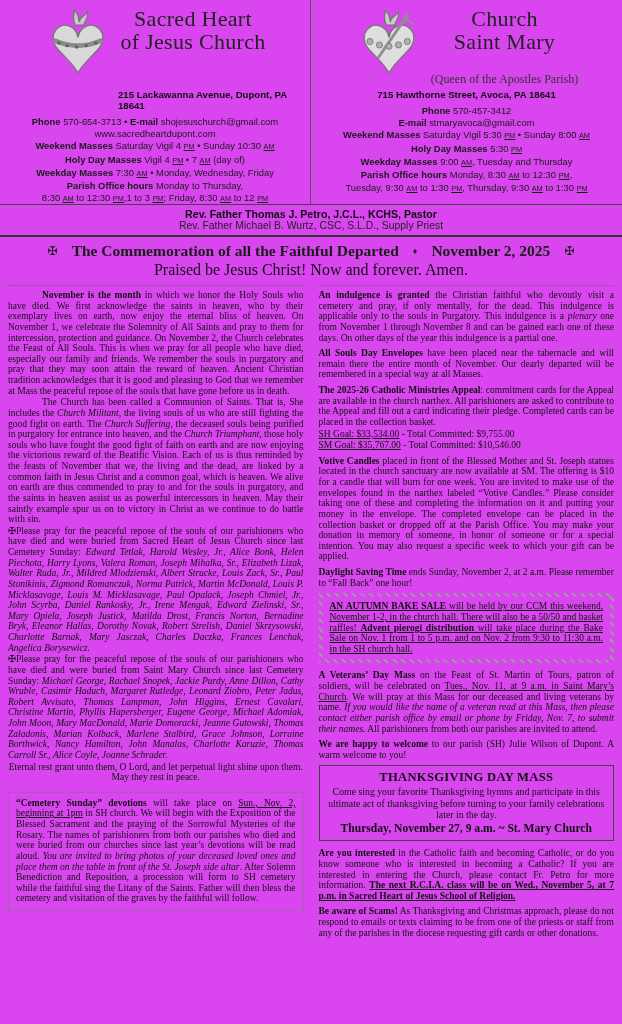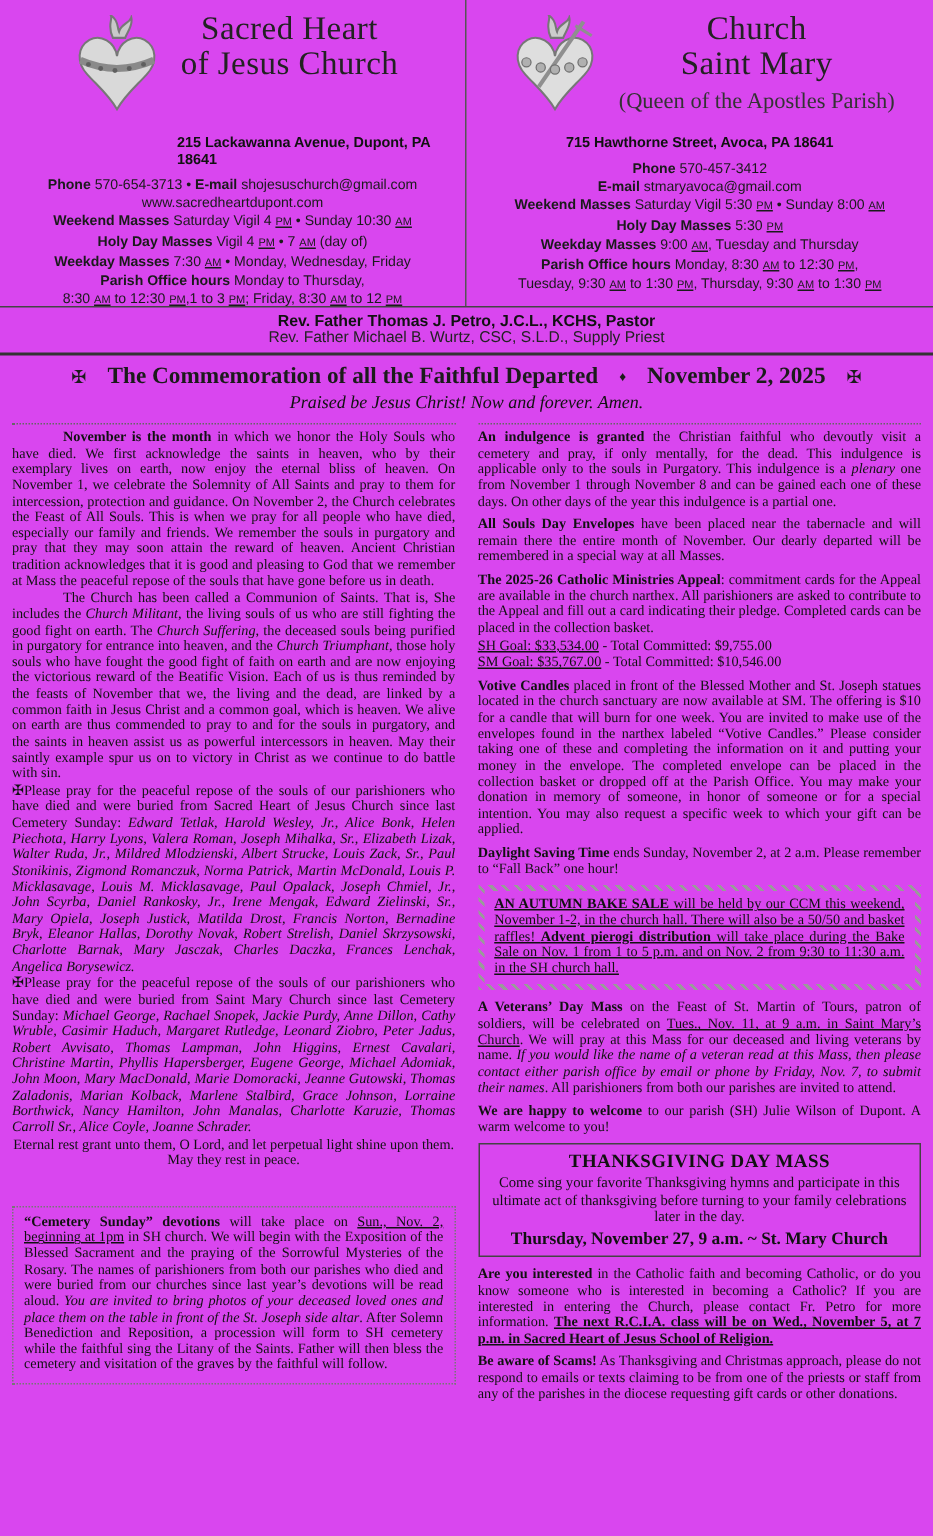--- a/index.html
+++ b/index.html
@@ -9,48 +9,48 @@
     box-sizing:border-box;
   }
   
   .header{display:flex;height:204px;border-bottom:1px solid #444;}
   .head-half{width:50%;box-sizing:border-box;padding-top:8px;}
   .head-half.left{border-right:1px solid #555;}
   .head-top{display:flex;justify-content:center;align-items:flex-start;gap:8px;}
   .heart{flex:0 0 auto;margin-top:2px;}
   .namewrap{text-align:center;}
   .church-name{font-size:22px;line-height:1.04;letter-spacing:.3px;color:#222;}
-  .parish-sub{font-size:15px;color:#333;margin-top:6px;}
+  .parish-sub{font-size:12px;color:#333;margin-top:18px;}
   .address{font-family:"Liberation Sans",sans-serif;font-weight:bold;font-size:9.6px;text-align:center;margin-top:1px;}
   .head-half.left .address{text-align:left;padding-left:118px;}
   .contact{font-family:"Liberation Sans",sans-serif;font-size:9.4px;line-height:12.2px;text-align:center;margin-top:5px;color:#1a1a1a;}
   .contact .rs-s{font-size:78%;text-decoration:underline;}
   
   .pastors{text-align:center;font-family:"Liberation Sans",sans-serif;padding:3px 0 4px;border-bottom:2px solid #333;}
   .pastor1{font-weight:bold;font-size:10.6px;}
   .pastor2{font-size:10.4px;color:#222;}
   
   .masthead{text-align:center;padding-top:5px;}
   .mh-line{font-size:15.5px;font-weight:bold;color:#1b1b1b;display:flex;justify-content:center;align-items:center;gap:14px;}
   .mh-cross{font-size:12px;font-weight:normal;}
   .mh-diamond{font-size:9px;}
-  .motto{font-style:italic;font-size:12px;margin-top:1px;}
+  .motto{font-size:16px;margin-top:1px;}
   
   .columns{display:flex;gap:15px;padding:0 8px;margin-top:6px;}
   .col{width:50%;border-top:1px dotted #666;padding-top:4px;font-size:9.5px;line-height:1.12;text-align:justify;}
   .para{margin:0 0 1px 0;}
   .para.ind{text-indent:34px;}
   .para.gap{margin-bottom:5px;}
   .center{text-align:center;}
   .rs-b{font-weight:bold;}
   .rs-i{font-style:italic;}
   .rs-u{text-decoration:underline;}
   .rs-s{font-size:78%;}
   
-  .dotted-box{border:1px dotted #777;padding:5px 7px;margin-top:24px;}
+  .dotted-box{border:1px dotted #777;padding:5px 7px;margin-top:9px;}
   .zig-box{border:4px solid;border-image:repeating-linear-gradient(45deg,#9a9a9a 0 2px,transparent 2px 6px) 4;padding:4px 7px;margin:3px 0 7px 0;text-decoration:underline;}
   .solid-box{border:1.5px solid #444;padding:4px 8px 5px;margin:2px 0 7px 0;text-align:center;}
   .solid-box .box-title{font-weight:bold;font-size:12.6px;letter-spacing:.3px;}
   .solid-box .box-body{font-size:9.8px;line-height:1.15;margin-top:2px;}
   .solid-box .box-foot{font-weight:bold;font-size:11.6px;margin-top:2px;}
 </style>
 </head>
 <body>
 
 <div class="page">

